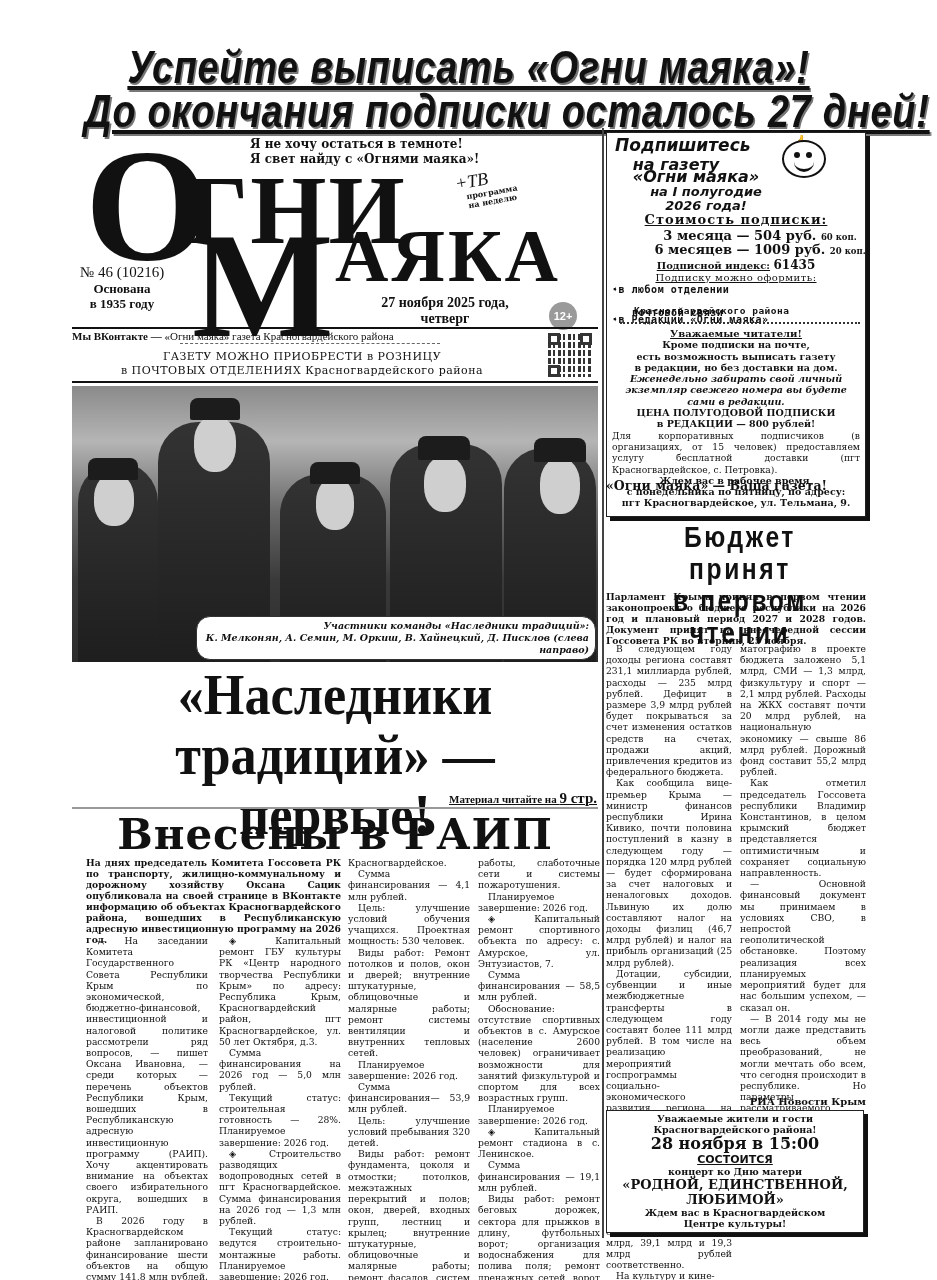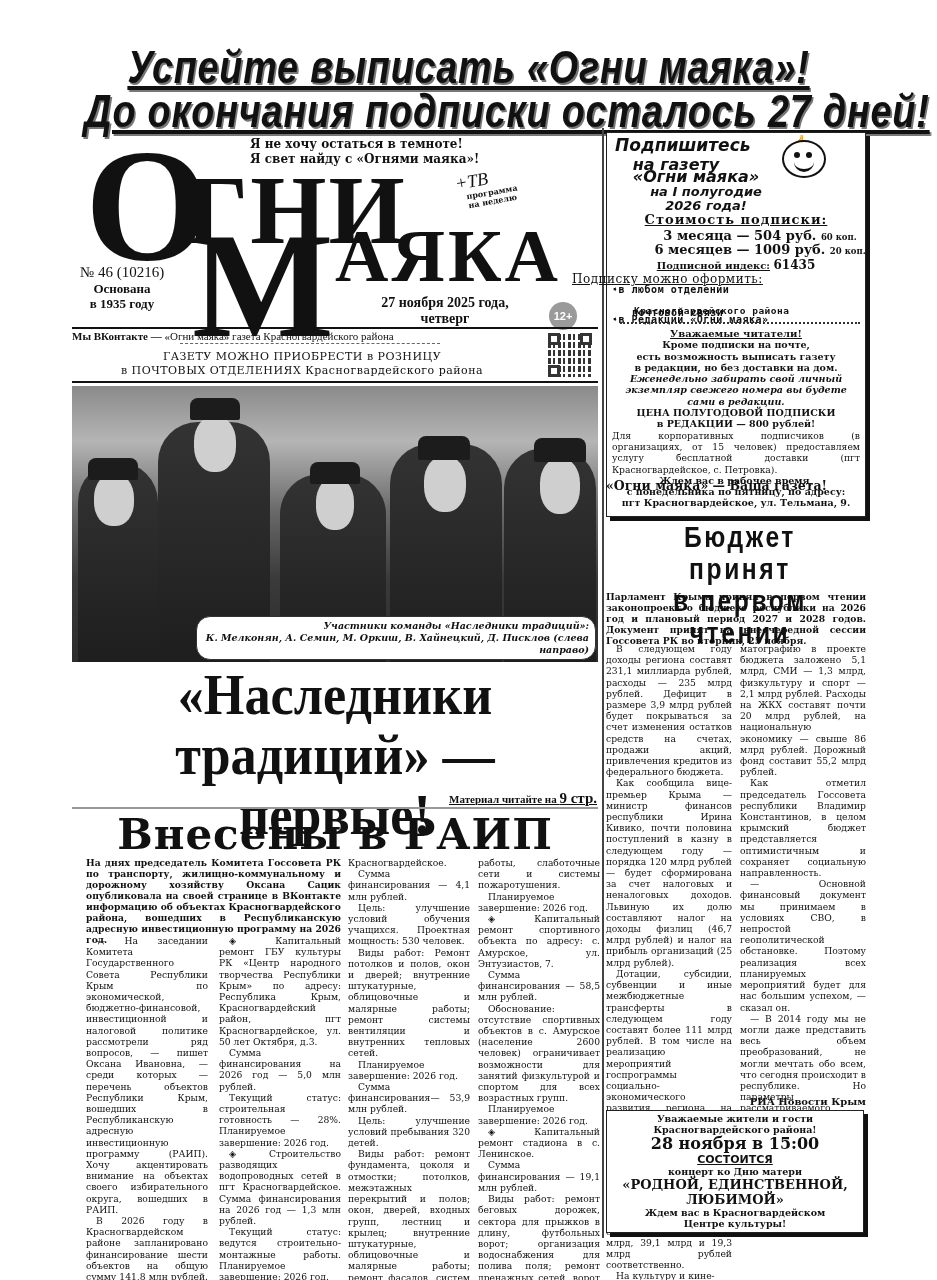--- a/index.html
+++ b/index.html
@@ -72,21 +72,21 @@
   .smiley { left: 782px; top: 140px; width: 44px; height: 38px; border: 2px solid #111; border-radius: 50%; background: #fff; }
   .smiley::before { content:""; position:absolute; left: 10px; top: 10px; width: 6px; height: 6px; border-radius:50%; background:#111; box-shadow: 12px 0 0 #111; }
   .smiley::after { content:""; position:absolute; left: 10px; top: 18px; width: 20px; height: 9px; border-bottom: 3px solid #111; border-radius: 0 0 12px 12px; }
   .thumb { left: 792px; top: 134px; font-size: 14px; }
   .price-h { left: 606px; top: 212px; width: 260px; text-align:center; font-size: 13px; font-weight: bold; text-decoration: underline; letter-spacing: 1px; }
   .price { left: 606px; width: 308px; text-align: center; font-size: 13px; font-weight: bold; }
   .price small { font-size: 8.5px; }
   .index { left: 606px; top: 258px; width: 260px; text-align: center; font-size: 10px; font-weight: bold; }
   .index u { text-decoration: underline; }
   .index b { font-size: 12px; }
-  .how { left: 572px; top: 272px; width: 260px; text-align:left; font-size: 12px; text-decoration: underline; letter-spacing: .5px; }
+  .how { left: 606px; top: 272px; width: 260px; text-align:center; font-size: 10px; text-decoration: underline; letter-spacing: .5px; }
   .opt { left: 612px; font-size: 10px; font-weight: bold; font-family: "DejaVu Sans Mono", monospace; white-space: nowrap; letter-spacing: 0.5px; }
   .dots { left: 620px; top: 322px; width: 240px; border-top: 2px dotted #333; }
   .readers { left: 606px; top: 328px; width: 260px; text-align: center; font-size: 9.5px; line-height: 11.3px; }
   .readers .t { font-weight: bold; text-decoration: underline; font-size: 10px; }
   .readers .b { font-weight: bold; }
   .readers .i { font-style: italic; font-weight: bold; }
   .readers .j { text-align: justify; padding: 0 6px; font-size: 9.2px; }
   .slogan { left: 606px; top: 478px; width: 284px; font-size: 12.5px; font-weight: bold; }
 
   .h-budget { left: 610px; top: 521px; width: 260px; text-align: center; font-family: "Liberation Sans", sans-serif; font-weight: bold;

